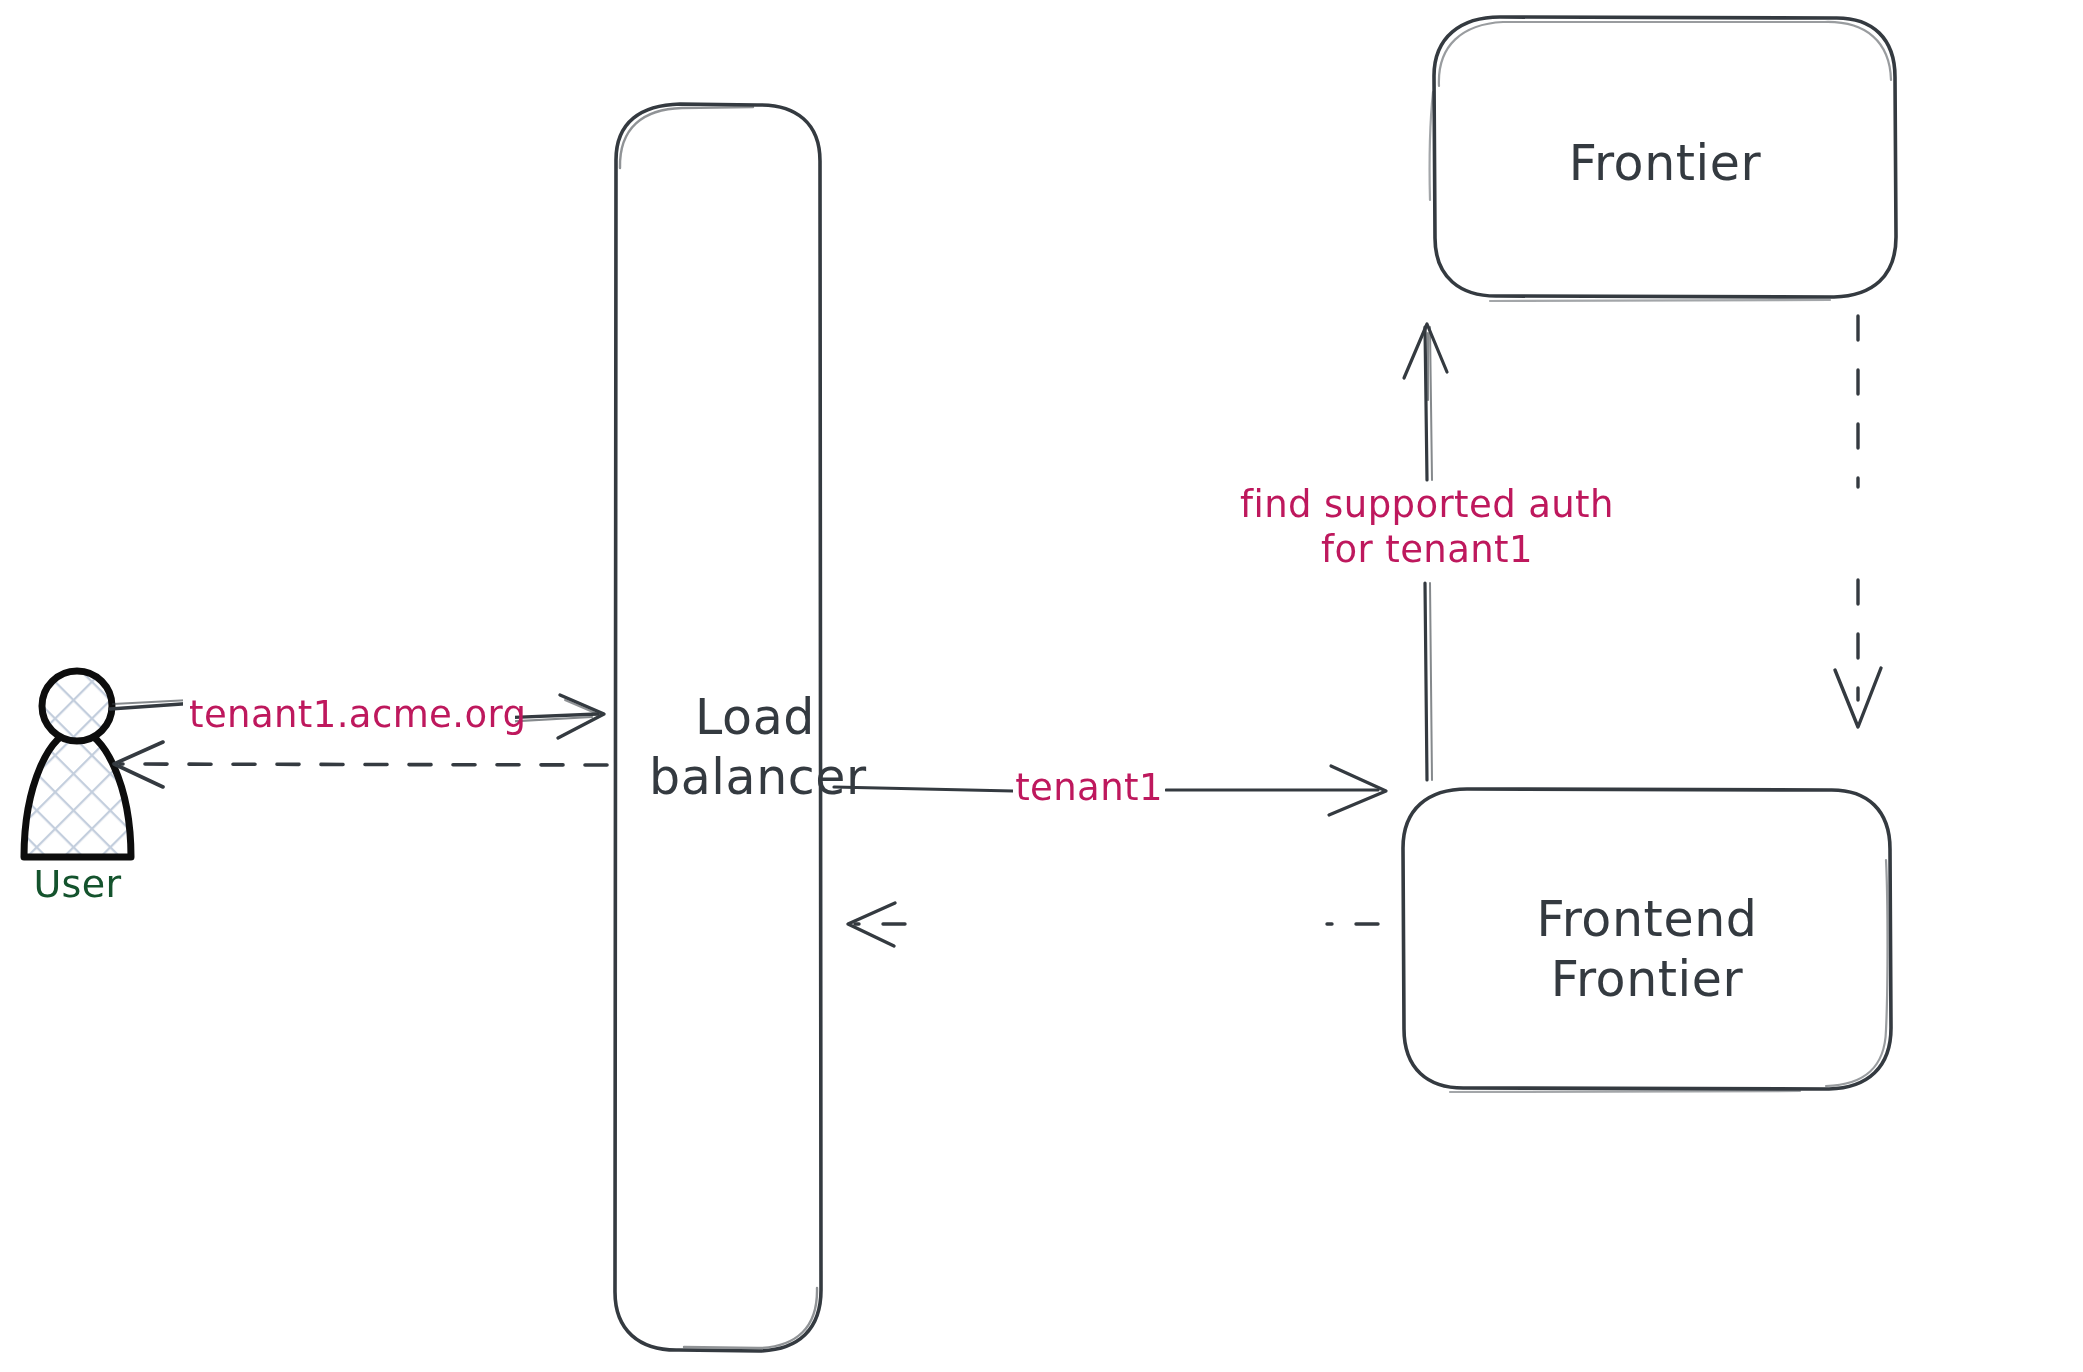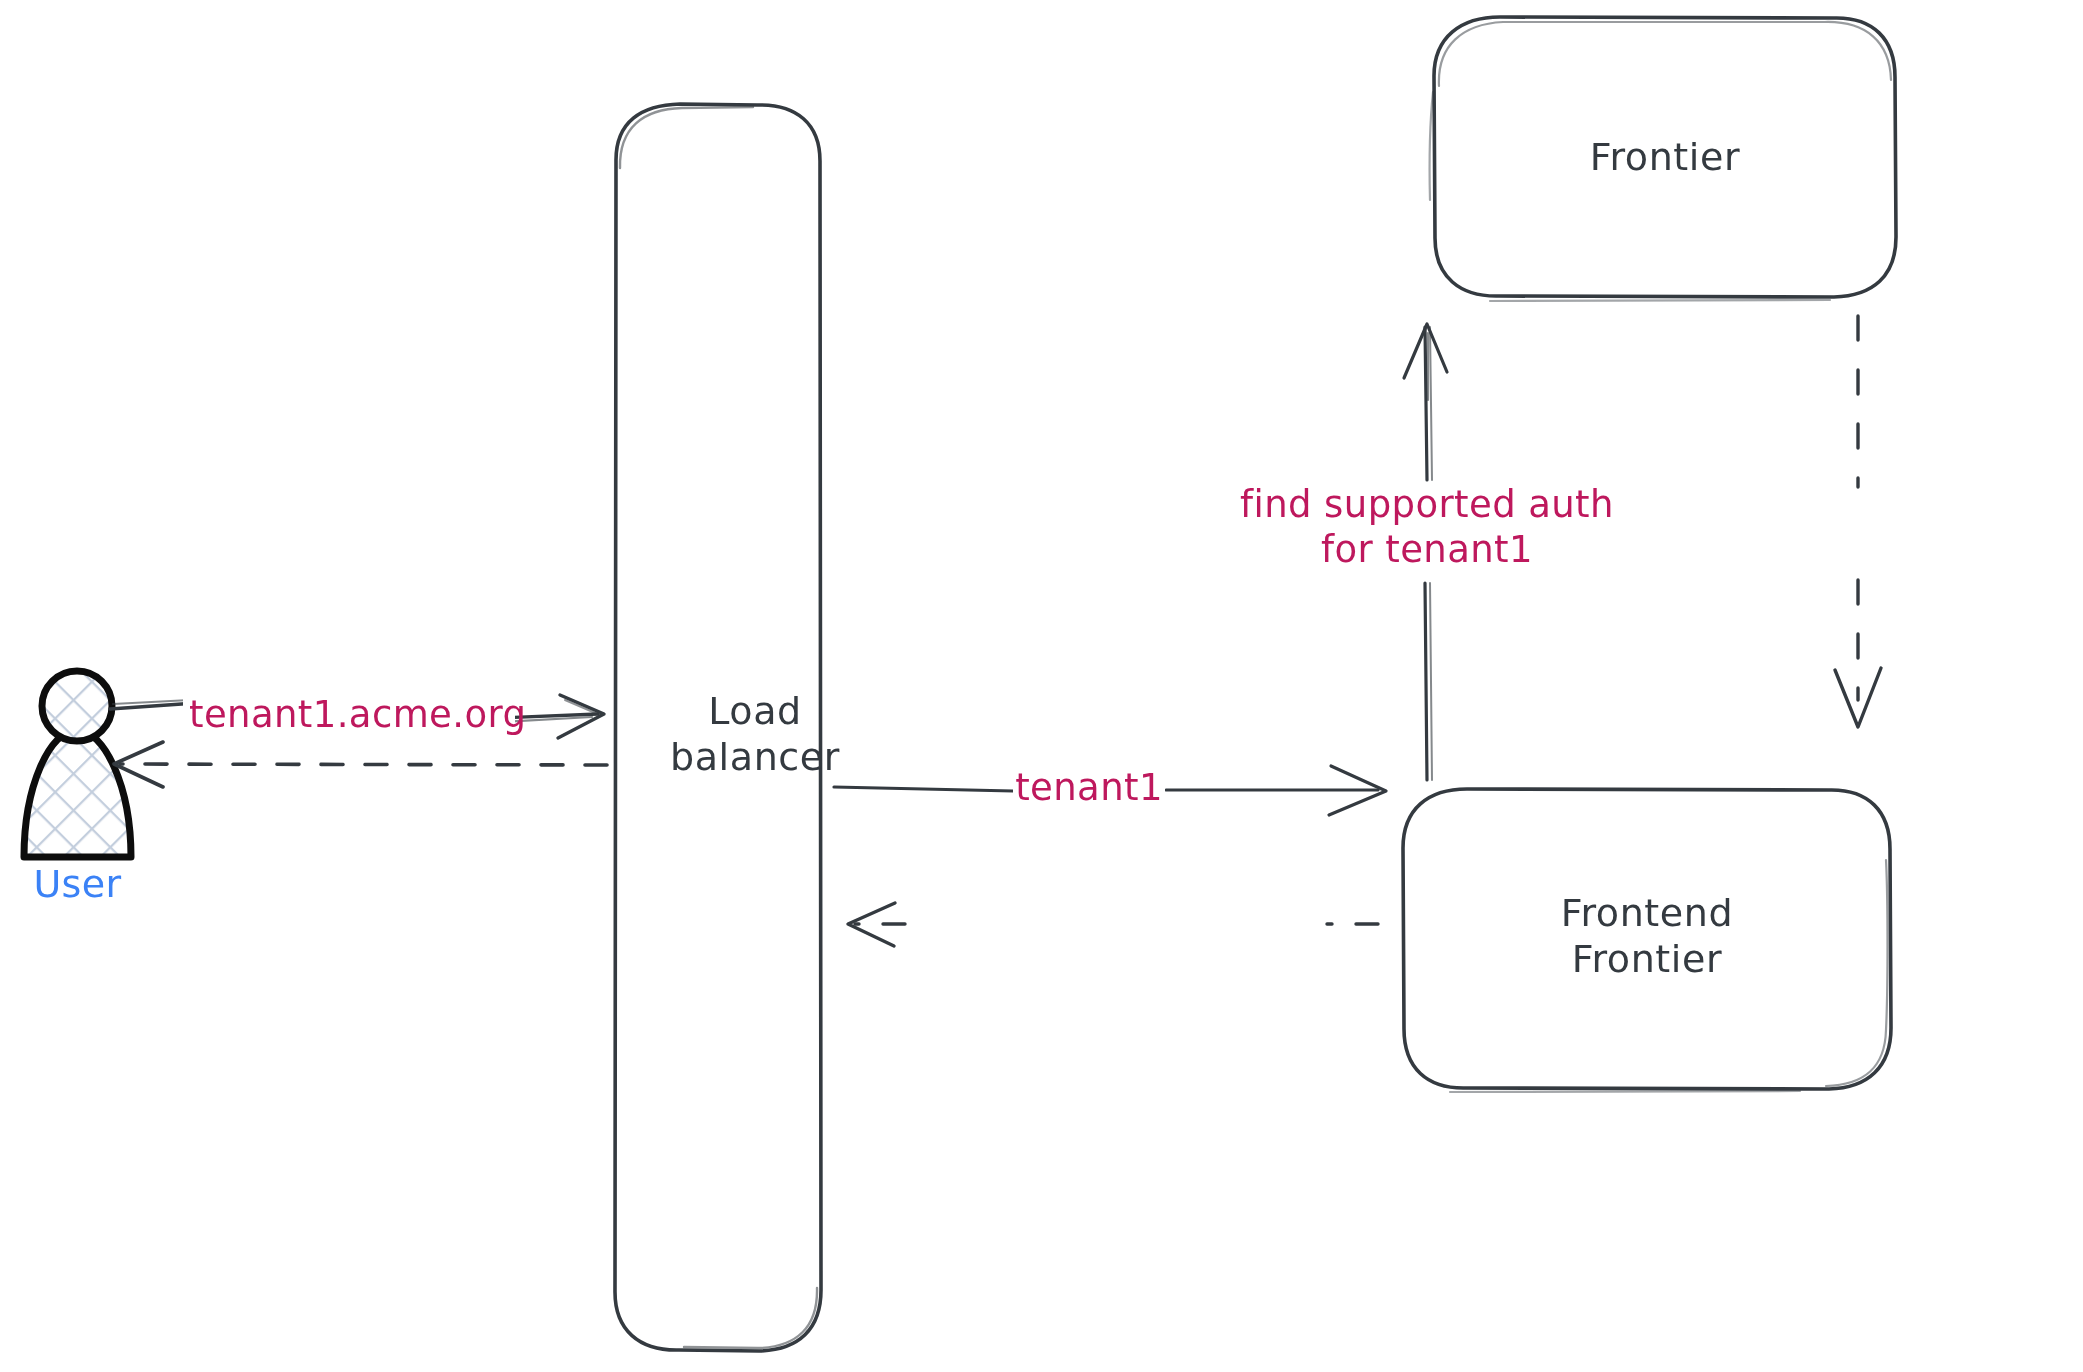--- a/index.html
+++ b/index.html
@@ -22,42 +22,42 @@
     position: absolute;
     top: 0;
     left: 0;
     width: 2083px;
     height: 1372px;
   }
   .nodelabel {
     position: absolute;
     color: #343a40;
     font-family: "DejaVu Sans", sans-serif;
-    font-size: 38px;
+    font-size: 49px;
     line-height: 1.22;
     text-align: center;
     letter-spacing: 0.6px;
     white-space: pre-line;
     pointer-events: none;
   }
   .edgelabel {
     position: absolute;
     color: #be185d;
     font-family: "DejaVu Sans", sans-serif;
     font-size: 37px;
     line-height: 1.22;
     text-align: center;
     letter-spacing: 0.4px;
     white-space: pre-line;
     background: #ffffff;
     pointer-events: none;
   }
   .actorlabel {
     position: absolute;
-    color: #3b82f6;
+    color: #14532d;
     font-family: "DejaVu Sans", sans-serif;
     font-size: 38px;
     letter-spacing: 0.4px;
     text-align: center;
     pointer-events: none;
   }
 </style>
 </head>
 <body>
 

